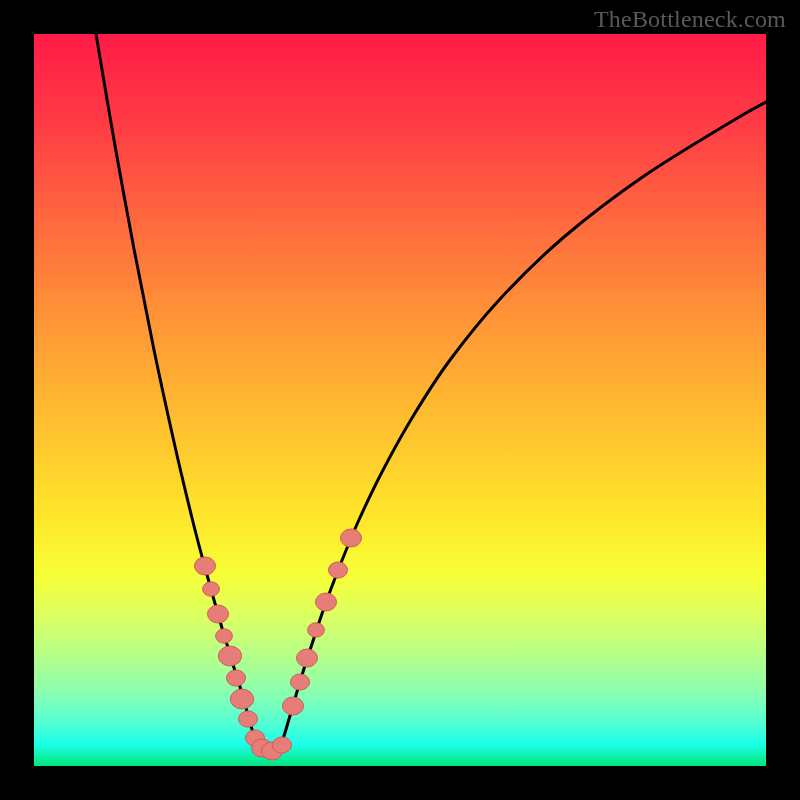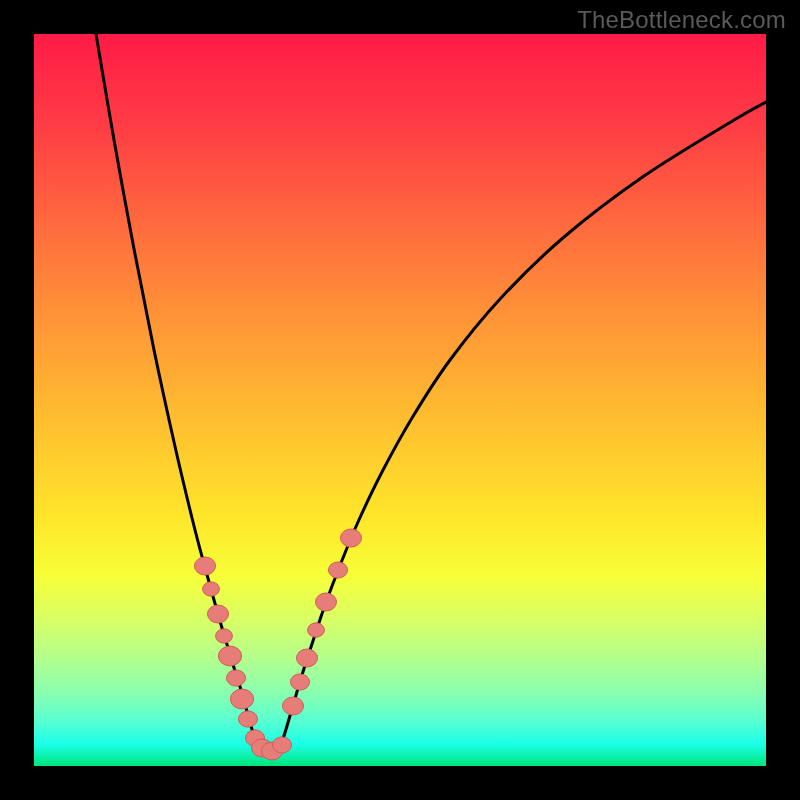--- a/index.html
+++ b/index.html
@@ -11,20 +11,21 @@
     background: #000;
     font-family: Arial, Helvetica, sans-serif;
   }
   .frame {
     position: absolute;
     top: 0;
     left: 0;
     width: 800px;
     height: 800px;
     background: #000;
+    font-family: Liberation Serif, serif;
   }
   .plot-area {
     position: absolute;
     top: 34px;
     left: 34px;
     width: 732px;
     height: 732px;
     background: linear-gradient(
       to bottom,
       #ff1b47 0%,

